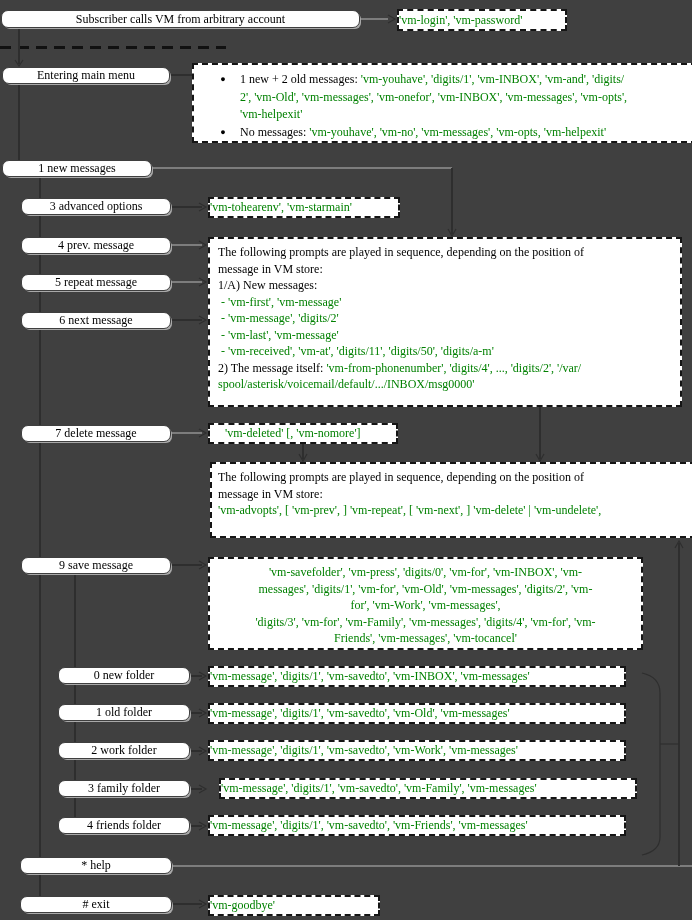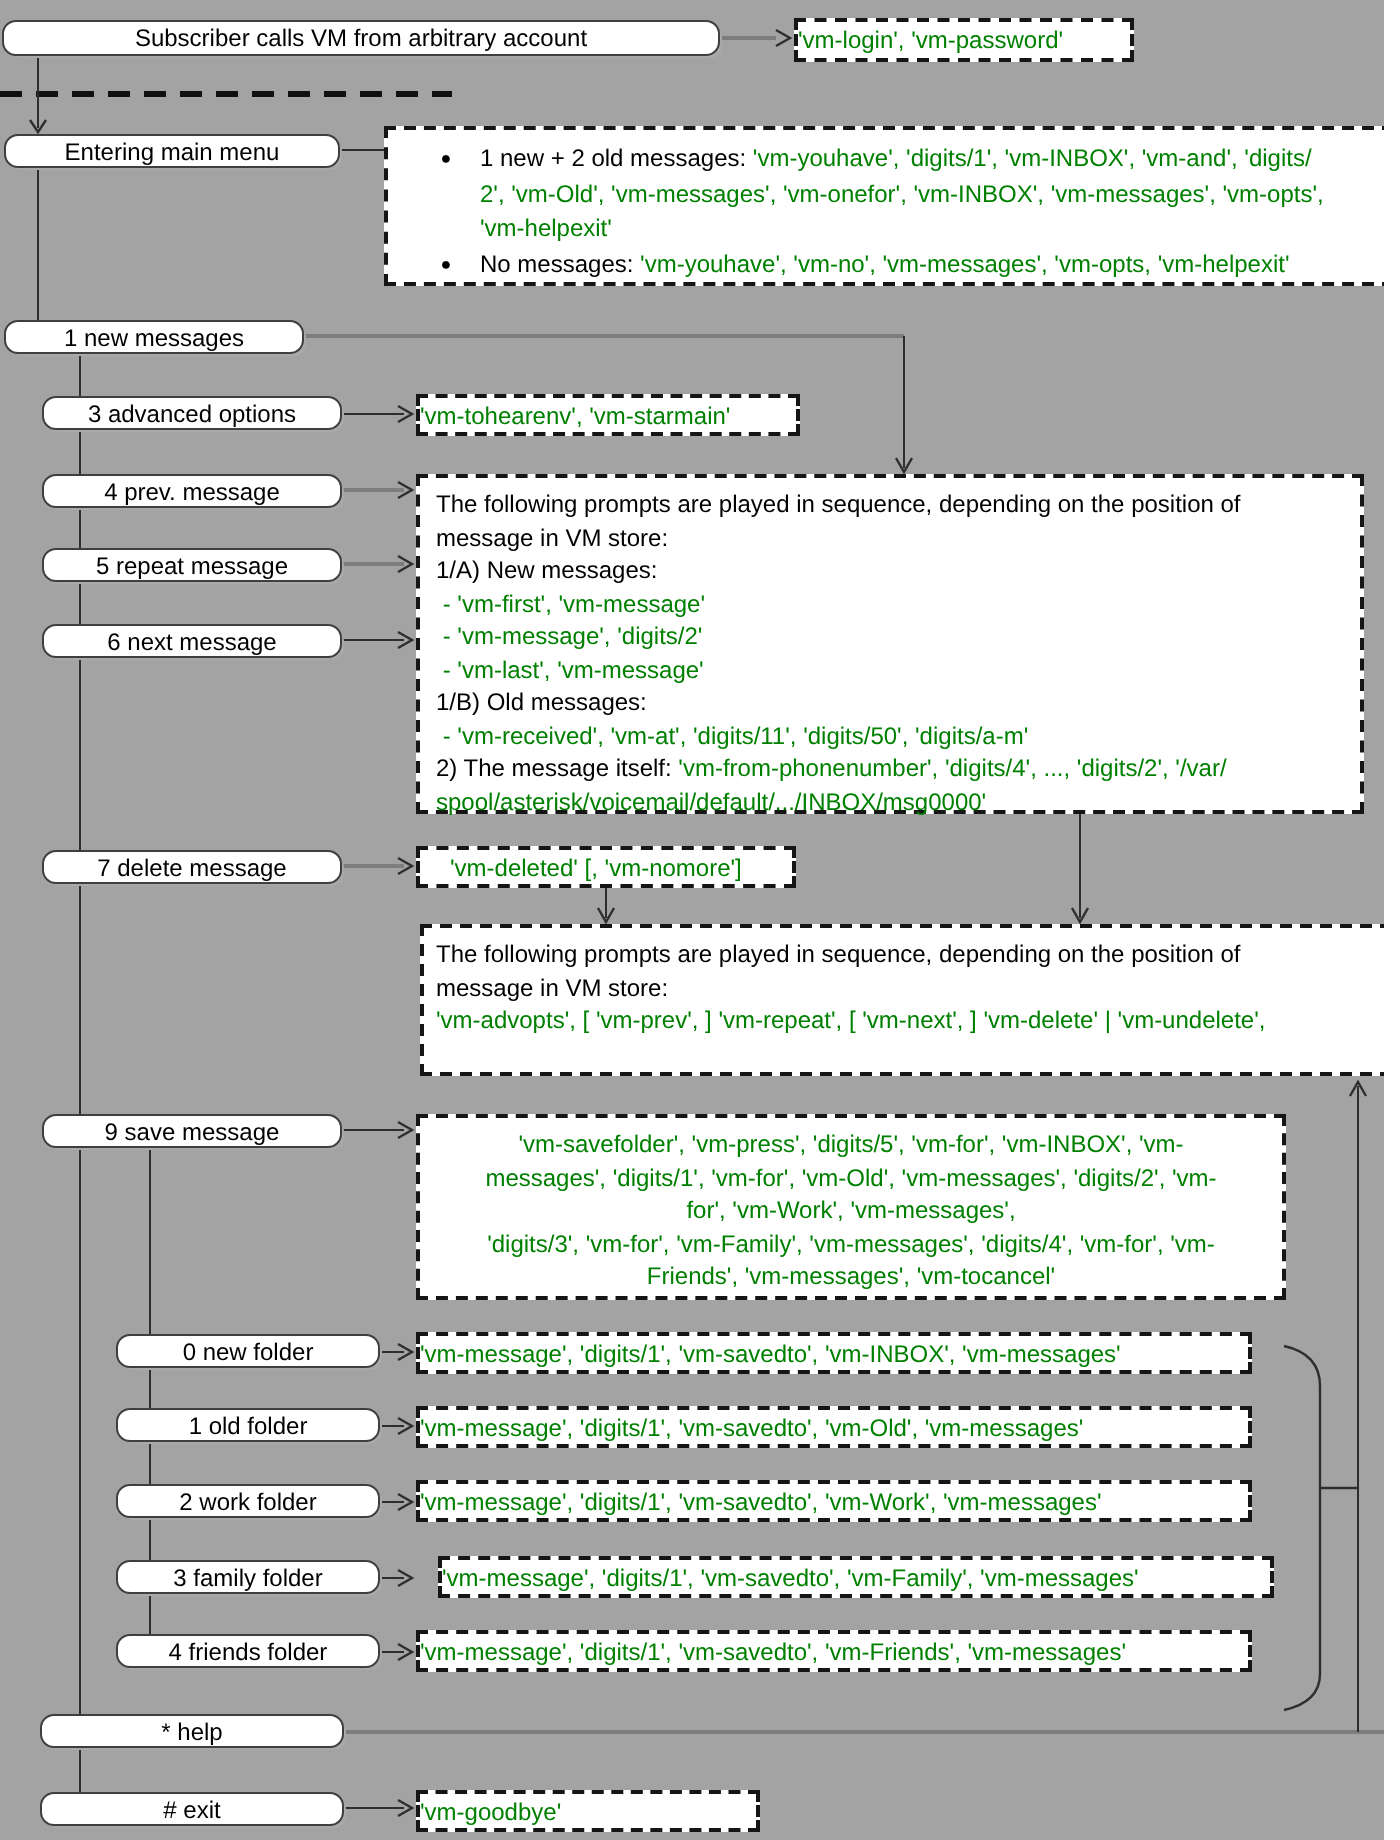--- a/index.html
+++ b/index.html
@@ -1,17 +1,17 @@
 <!DOCTYPE html>
 <html><head>
 <meta charset="utf-8">
 <style>
   html,body{margin:0;padding:0;background:#fff;}
-  #canvas{position:relative;width:692px;height:920px;background:#a3a3a3;overflow:hidden;
-          font-family:Liberation Sans, sans-serif;color:#000;}
+  #canvas{position:relative;width:692px;height:920px;background:#404040;overflow:hidden;
+          font-family:Liberation Serif, serif;color:#000;}
   #wires{position:absolute;left:0;top:0;width:700px;height:920px;}
   .node{position:absolute;box-sizing:border-box;background:#fff;border:1px solid #3f3f3f;
         border-radius:7px;box-shadow:2px 2px 0 -1px #a9a9a9;display:flex;align-items:center;
         justify-content:center;font-size:12px;white-space:nowrap;z-index:2;}
   .dbox{position:absolute;box-sizing:border-box;background:#fff;border:2px dashed #151515;
         font-size:12px;z-index:1;}
   .dbox.c{display:flex;align-items:center;justify-content:flex-start;text-align:center;}
   .g{color:#008000;}
   .ln{white-space:pre;line-height:16.5px;}
   .ctr{text-align:center;}
@@ -167,38 +167,37 @@
     <span class="g">'vm-tohearenv', 'vm-starmain'</span>
   </div>
 
   <div class="dbox pad1" style="left:208px;top:237px;width:474px;height:170px;">
     <div class="ln"><span>The following prompts are played in sequence, depending on the position of</span></div>
     <div class="ln"><span>message in VM store:</span></div>
     <div class="ln"><span>1/A) New messages:</span></div>
     <div class="ln"><span class="g"> - 'vm-first', 'vm-message'</span></div>
     <div class="ln"><span class="g"> - 'vm-message', 'digits/2'</span></div>
     <div class="ln"><span class="g"> - 'vm-last', 'vm-message'</span></div>
-    <div class="ln"><span>1/B) Old messages:</span></div>
     <div class="ln"><span class="g"> - 'vm-received', 'vm-at', 'digits/11', 'digits/50', 'digits/a-m'</span></div>
     <div class="ln"><span>2) The message itself: </span><span class="g">'vm-from-phonenumber', 'digits/4', ..., 'digits/2', '/var/</span></div>
     <div class="ln"><span class="g">spool/asterisk/voicemail/default/.../INBOX/msg0000'</span></div>
   </div>
 
   <div class="dbox c" style="left:208px;top:423px;width:190px;height:21px;padding-left:15px;">
     <span class="g">'vm-deleted' [, 'vm-nomore']</span>
   </div>
 
   <div class="dbox pad2" style="left:210px;top:462px;width:486px;height:76px;">
     <div class="ln"><span>The following prompts are played in sequence, depending on the position of</span></div>
     <div class="ln"><span>message in VM store:</span></div>
     <div class="ln"><span class="g">'vm-advopts', [ 'vm-prev', ] 'vm-repeat', [ 'vm-next', ] 'vm-delete' | 'vm-undelete',</span></div>
   </div>
 
   <div class="dbox pad3 ctr" style="left:208px;top:557px;width:435px;height:93px;line-height:17px;">
-    <div class="ln ctr"><span class="g">'vm-savefolder', 'vm-press', 'digits/5', 'vm-for', 'vm-INBOX', 'vm-</span></div>
+    <div class="ln ctr"><span class="g">'vm-savefolder', 'vm-press', 'digits/0', 'vm-for', 'vm-INBOX', 'vm-</span></div>
     <div class="ln ctr"><span class="g">messages', 'digits/1', 'vm-for', 'vm-Old', 'vm-messages', 'digits/2', 'vm-</span></div>
     <div class="ln ctr"><span class="g">for', 'vm-Work', 'vm-messages',</span></div>
     <div class="ln ctr"><span class="g">'digits/3', 'vm-for', 'vm-Family', 'vm-messages', 'digits/4', 'vm-for', 'vm-</span></div>
     <div class="ln ctr"><span class="g">Friends', 'vm-messages', 'vm-tocancel'</span></div>
   </div>
 
   <div class="dbox c" style="left:208px;top:666px;width:418px;height:21px;">
     <span class="g">'vm-message', 'digits/1', 'vm-savedto', 'vm-INBOX', 'vm-messages'</span>
   </div>
   <div class="dbox c" style="left:208px;top:703px;width:418px;height:21px;">

